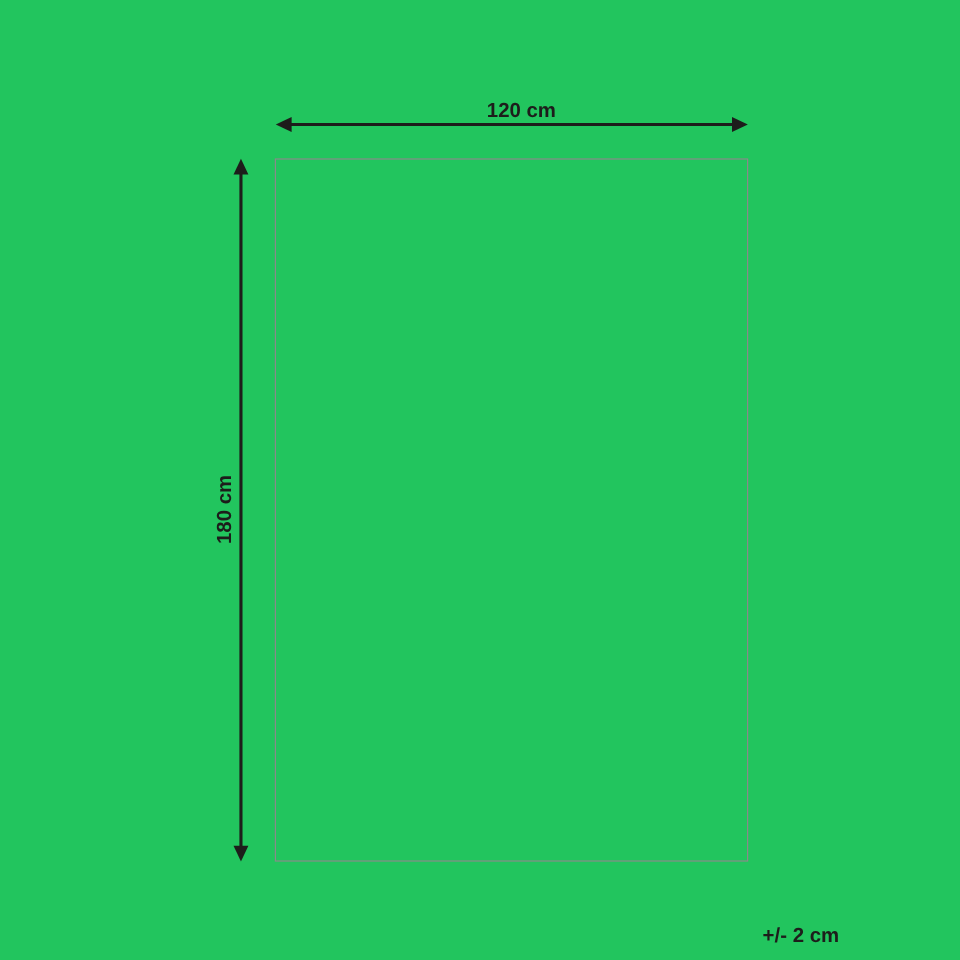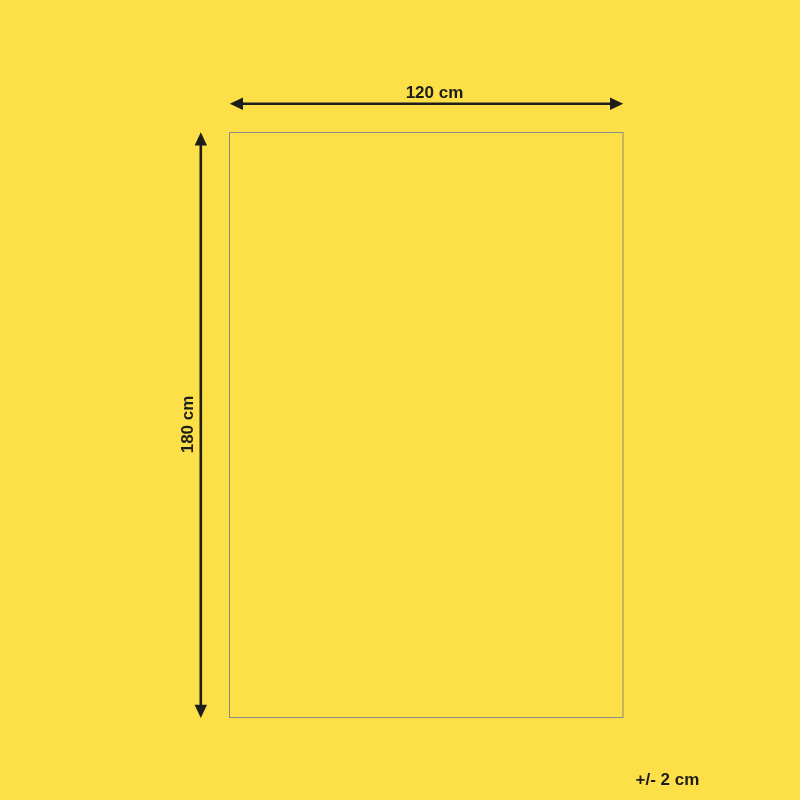--- a/index.html
+++ b/index.html
@@ -1,16 +1,16 @@
 <!DOCTYPE html>
 <html><head>
 <meta charset="utf-8">
 <style>
   html,body{margin:0;padding:0;background:#ffffff;}
-  .wrap{width:800px;height:800px;position:relative;background:#fde047;overflow:hidden;}
+  .wrap{width:800px;height:800px;position:relative;background:#22c55e;overflow:hidden;}
   svg{display:block;}
   text{font-family:"Liberation Sans",sans-serif;font-weight:bold;fill:#1d1d1b;}
 </style>
 </head>
 <body>
 <div class="wrap">
 <svg width="800" height="800" viewBox="0 0 800 800">
 
   <rect x="229.5" y="132.5" width="393.5" height="585" fill="none" stroke="#8a8a8a" stroke-width="1"></rect>
 

